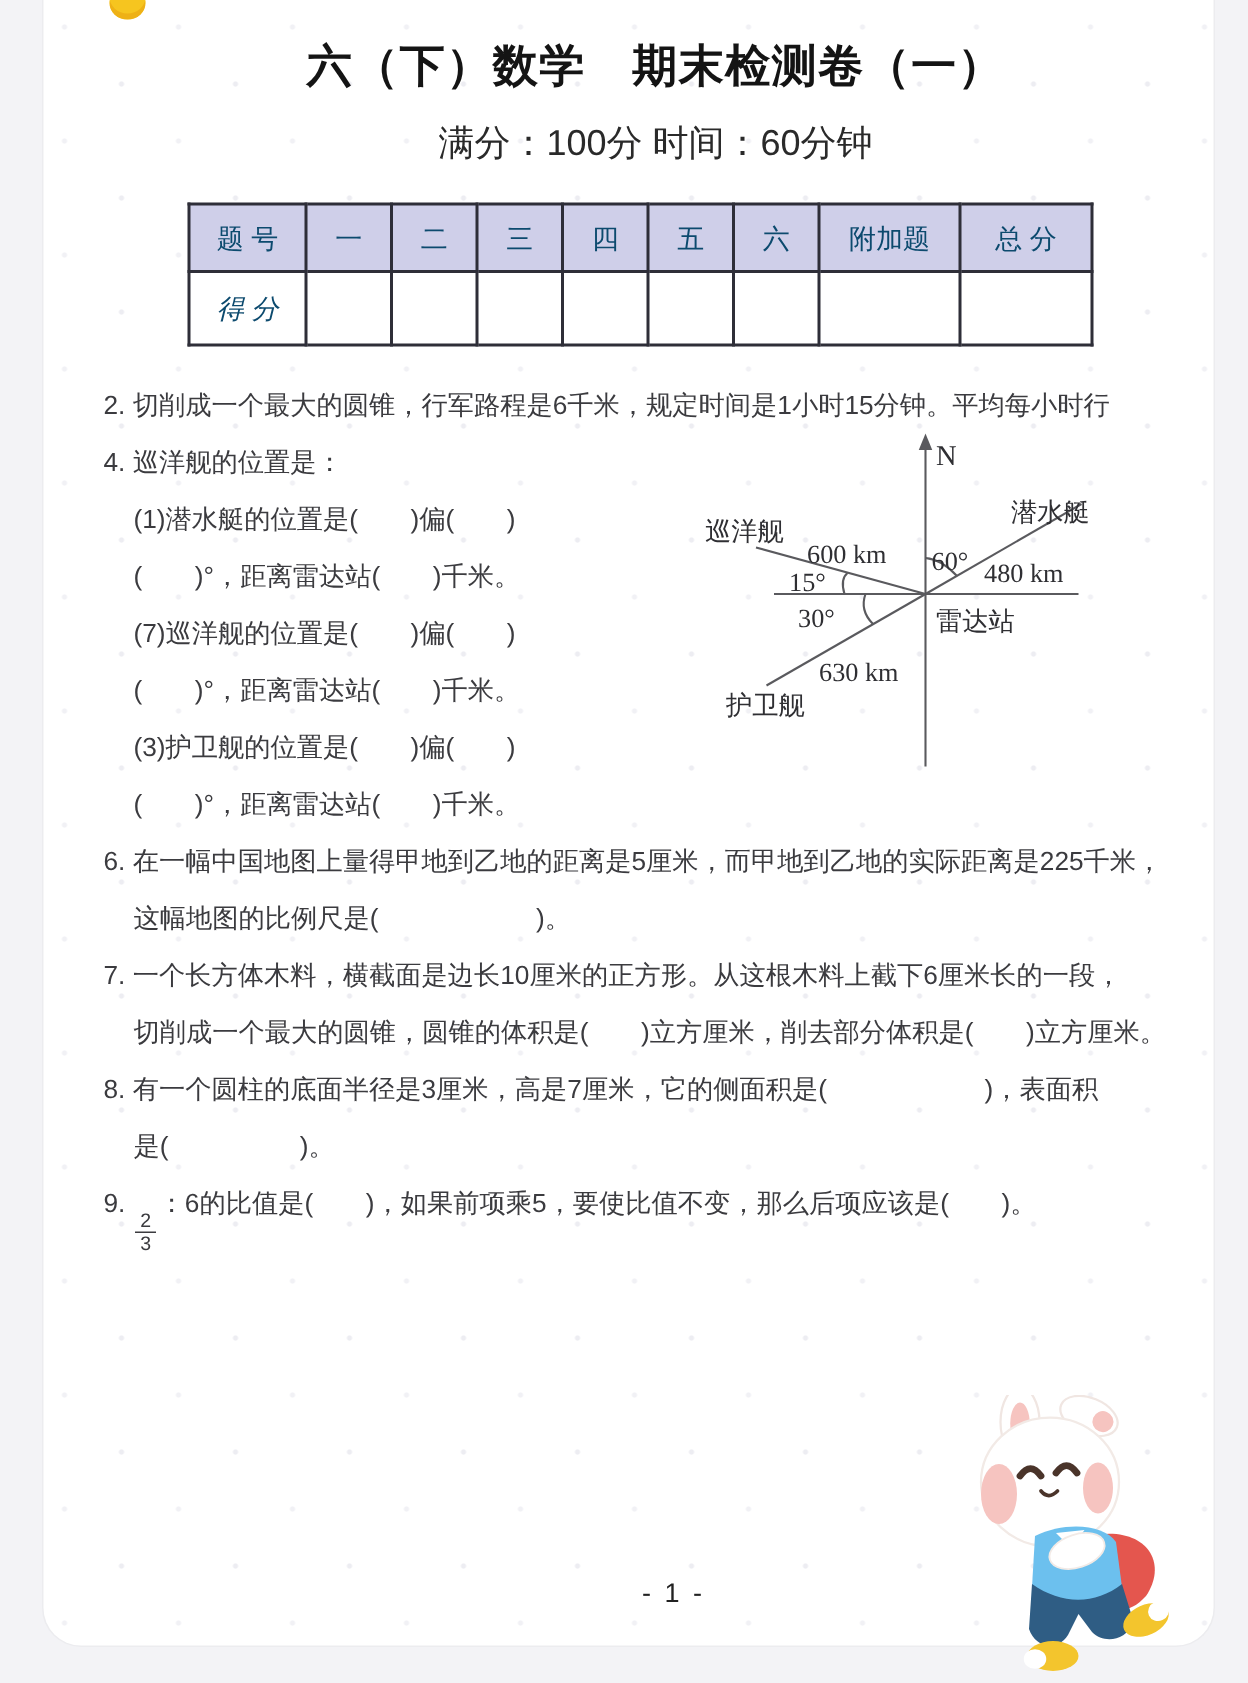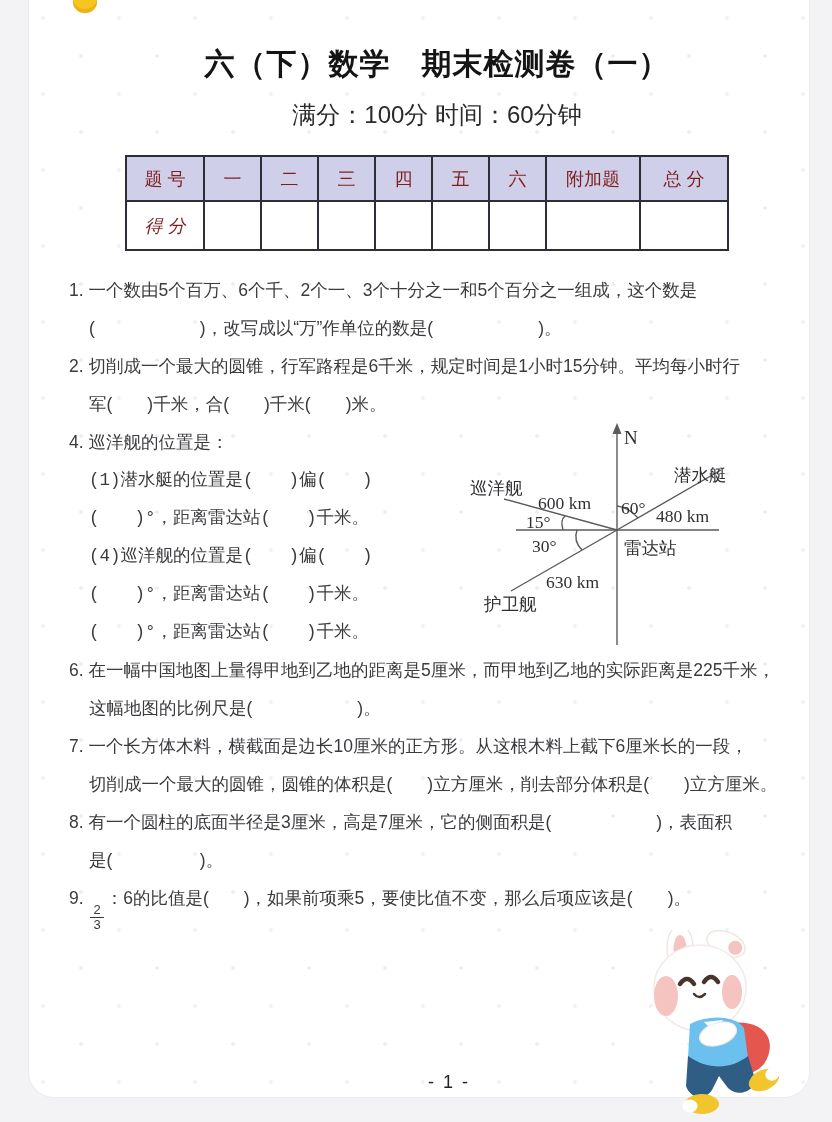--- a/index.html
+++ b/index.html
@@ -12,32 +12,32 @@
       radial-gradient(#ededf2 1.5px, rgba(255,255,255,0) 2px),
       radial-gradient(#f1f1f5 1.5px, rgba(255,255,255,0) 2px);
     background-size:76px 76px,76px 76px;
     background-position:14px 18px,52px 56px;
     border:1px solid #ececef;border-top:none;
     border-radius:0 0 26px 26px;
     box-sizing:border-box;
   }
   .yellow-dot{position:absolute;left:44px;top:-9px;width:24px;height:22px;border-radius:50%;
     background:#f6c51f;box-shadow:inset 0 -4px 0 #eeb116;}
-  .content{position:absolute;left:40px;top:0;width:760px;margin-top:20px;}
+  .content{position:absolute;left:40px;top:0;width:760px;}
   .title{margin-top:24px;text-align:center;font-size:30px;font-weight:bold;color:#141414;letter-spacing:1px;width:736px;}
   .subtitle{margin-top:14px;text-align:center;font-size:24px;color:#2a2a2a;width:736px;}
   table.score{border-collapse:collapse;margin-top:24px;margin-left:56px;table-layout:fixed;}
-  table.score td{border:2px solid #2e2e38;text-align:center;font-size:18px;color:#7f1d1d;box-sizing:border-box;}
+  table.score td{border:2px solid #2e2e38;text-align:center;font-size:18px;color:#0c4a6e;box-sizing:border-box;}
   table.score tr.head td{background:#cfcfe9;height:45px;}
   table.score tr.score-row td{background:#ffffff;height:49px;font-style:italic;}
   .body-text{margin-top:20px;font-size:17.5px;color:#3b3b3f;}
   .line{line-height:38px;white-space:nowrap;}
   .indent{padding-left:20px;}
   .q4-wrap{position:relative;}
-  .q4-items{width:420px;font-family:Liberation Mono, monospace;}
+  .q4-items{width:420px;}
   .radar{position:absolute;top:-6px;right:-12px;width:375px;height:232px;}
   .radar svg{display:block;}
   .radar text{font-family:"Liberation Serif","DejaVu Serif",serif;fill:#2f2f33;}
   .frac{display:inline-flex;flex-direction:column;align-items:center;vertical-align:-10px;
         font-size:13px;line-height:1.05;margin:0 2px;color:#3b3b3f;}
   .frac .den{border-top:1.5px solid #3b3b3f;padding:0 3px;}
   .frac .numr{padding:0 3px;}
   .page-number{position:absolute;left:0;top:1052px;width:760px;text-align:center;font-size:18px;color:#222;letter-spacing:2px;}
   .rabbit{position:absolute;right:34px;bottom:2px;width:160px;height:190px;z-index:5;}
 </style>
@@ -85,38 +85,34 @@
           <td></td>
           <td></td>
           <td></td>
           <td></td>
         </tr>
       </tbody>
         </table>
 
       <div class="body-text">
 
-        <div>
-          <div class="line"><span>1.</span> <span>一个数由5个百万、6个千、2个一、3个十分之一和5个百分之一组成，这个数是</span></div>
-          <div class="line indent">(　　　　　　)，改写成以“万”作单位的数是(　　　　　　)。</div>
-        </div>
 
         <div>
           <div class="line"><span>2.</span> <span>切削成一个最大的圆锥，行军路程是6千米，规定时间是1小时15分钟。平均每小时行</span></div>
-          <div class="line indent">军(　　)千米，合(　　)千米(　　)米。</div>
         </div>
 
 
         <div class="q4-wrap">
           <div class="line"><span>4.</span> <span>巡洋舰的位置是：</span></div>
           <div class="q4-items">
             <div class="line indent">(1)潜水艇的位置是(　　)偏(　　)</div>
             <div class="line indent">(　　)°，距离雷达站(　　)千米。</div>
-            <div class="line indent">(4)巡洋舰的位置是(　　)偏(　　)</div>
+            <div class="line indent">(7)巡洋舰的位置是(　　)偏(　　)</div>
             <div class="line indent">(　　)°，距离雷达站(　　)千米。</div>
+            <div class="line indent">(3)护卫舰的位置是(　　)偏(　　)</div>
             <div class="line indent">(　　)°，距离雷达站(　　)千米。</div>
           </div>
 
           <div class="radar">
             <svg width="375" height="232" viewBox="0 0 375 232">
               <g stroke="#5a5a5e" stroke-width="1.4" fill="none">
                 <line x1="151" y1="14" x2="151" y2="228"></line>
                 <line x1="50" y1="113" x2="253" y2="113"></line>
                 <line x1="151" y1="113" x2="255" y2="53"></line>
                 <line x1="151" y1="113" x2="38" y2="82"></line>

